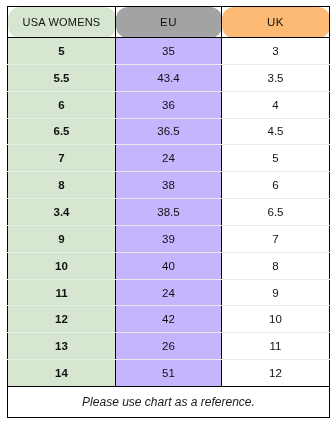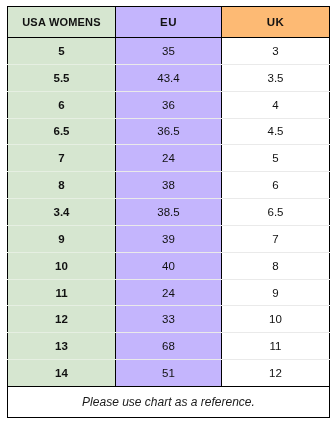--- a/index.html
+++ b/index.html
@@ -35,32 +35,33 @@
   th, td {
     text-align: center;
     vertical-align: middle;
     color: #111111;
     padding: 0;
   }
   
   thead th {
     height: 30px;
     font-size: 11.5px;
-    font-weight: bold;
+    font-weight: normal;
     letter-spacing: 0.4px;
     border-bottom: 1.4px solid #000000;
+    border-radius: 12px;
   }
   thead th.usa-head {
     background: #d6e6d0;
     font-size: 11px;
     letter-spacing: 0.2px;
     border-right: 1.4px solid #000000;
   }
   thead th.eu-head {
-    background: #c4b5fd;
+    background: #a3a3a3;
     border-right: 1.4px solid #000000;
   }
   thead th.uk-head {
     background: #fdba74;
   }
 
   
   tbody td {
     height: 25.5px;
     font-size: 11.5px;
@@ -159,26 +160,26 @@
         <td class="eu-cell">40</td>
         <td class="uk-cell">8</td>
       </tr>
       <tr>
         <td class="usa-cell">11</td>
         <td class="eu-cell">24</td>
         <td class="uk-cell">9</td>
       </tr>
       <tr>
         <td class="usa-cell">12</td>
-        <td class="eu-cell">33</td>
+        <td class="eu-cell">42</td>
         <td class="uk-cell">10</td>
       </tr>
       <tr>
         <td class="usa-cell">13</td>
-        <td class="eu-cell">68</td>
+        <td class="eu-cell">26</td>
         <td class="uk-cell">11</td>
       </tr>
       <tr>
         <td class="usa-cell">14</td>
         <td class="eu-cell">51</td>
         <td class="uk-cell">12</td>
       </tr>
     </tbody>
     <tfoot>
       <tr>

